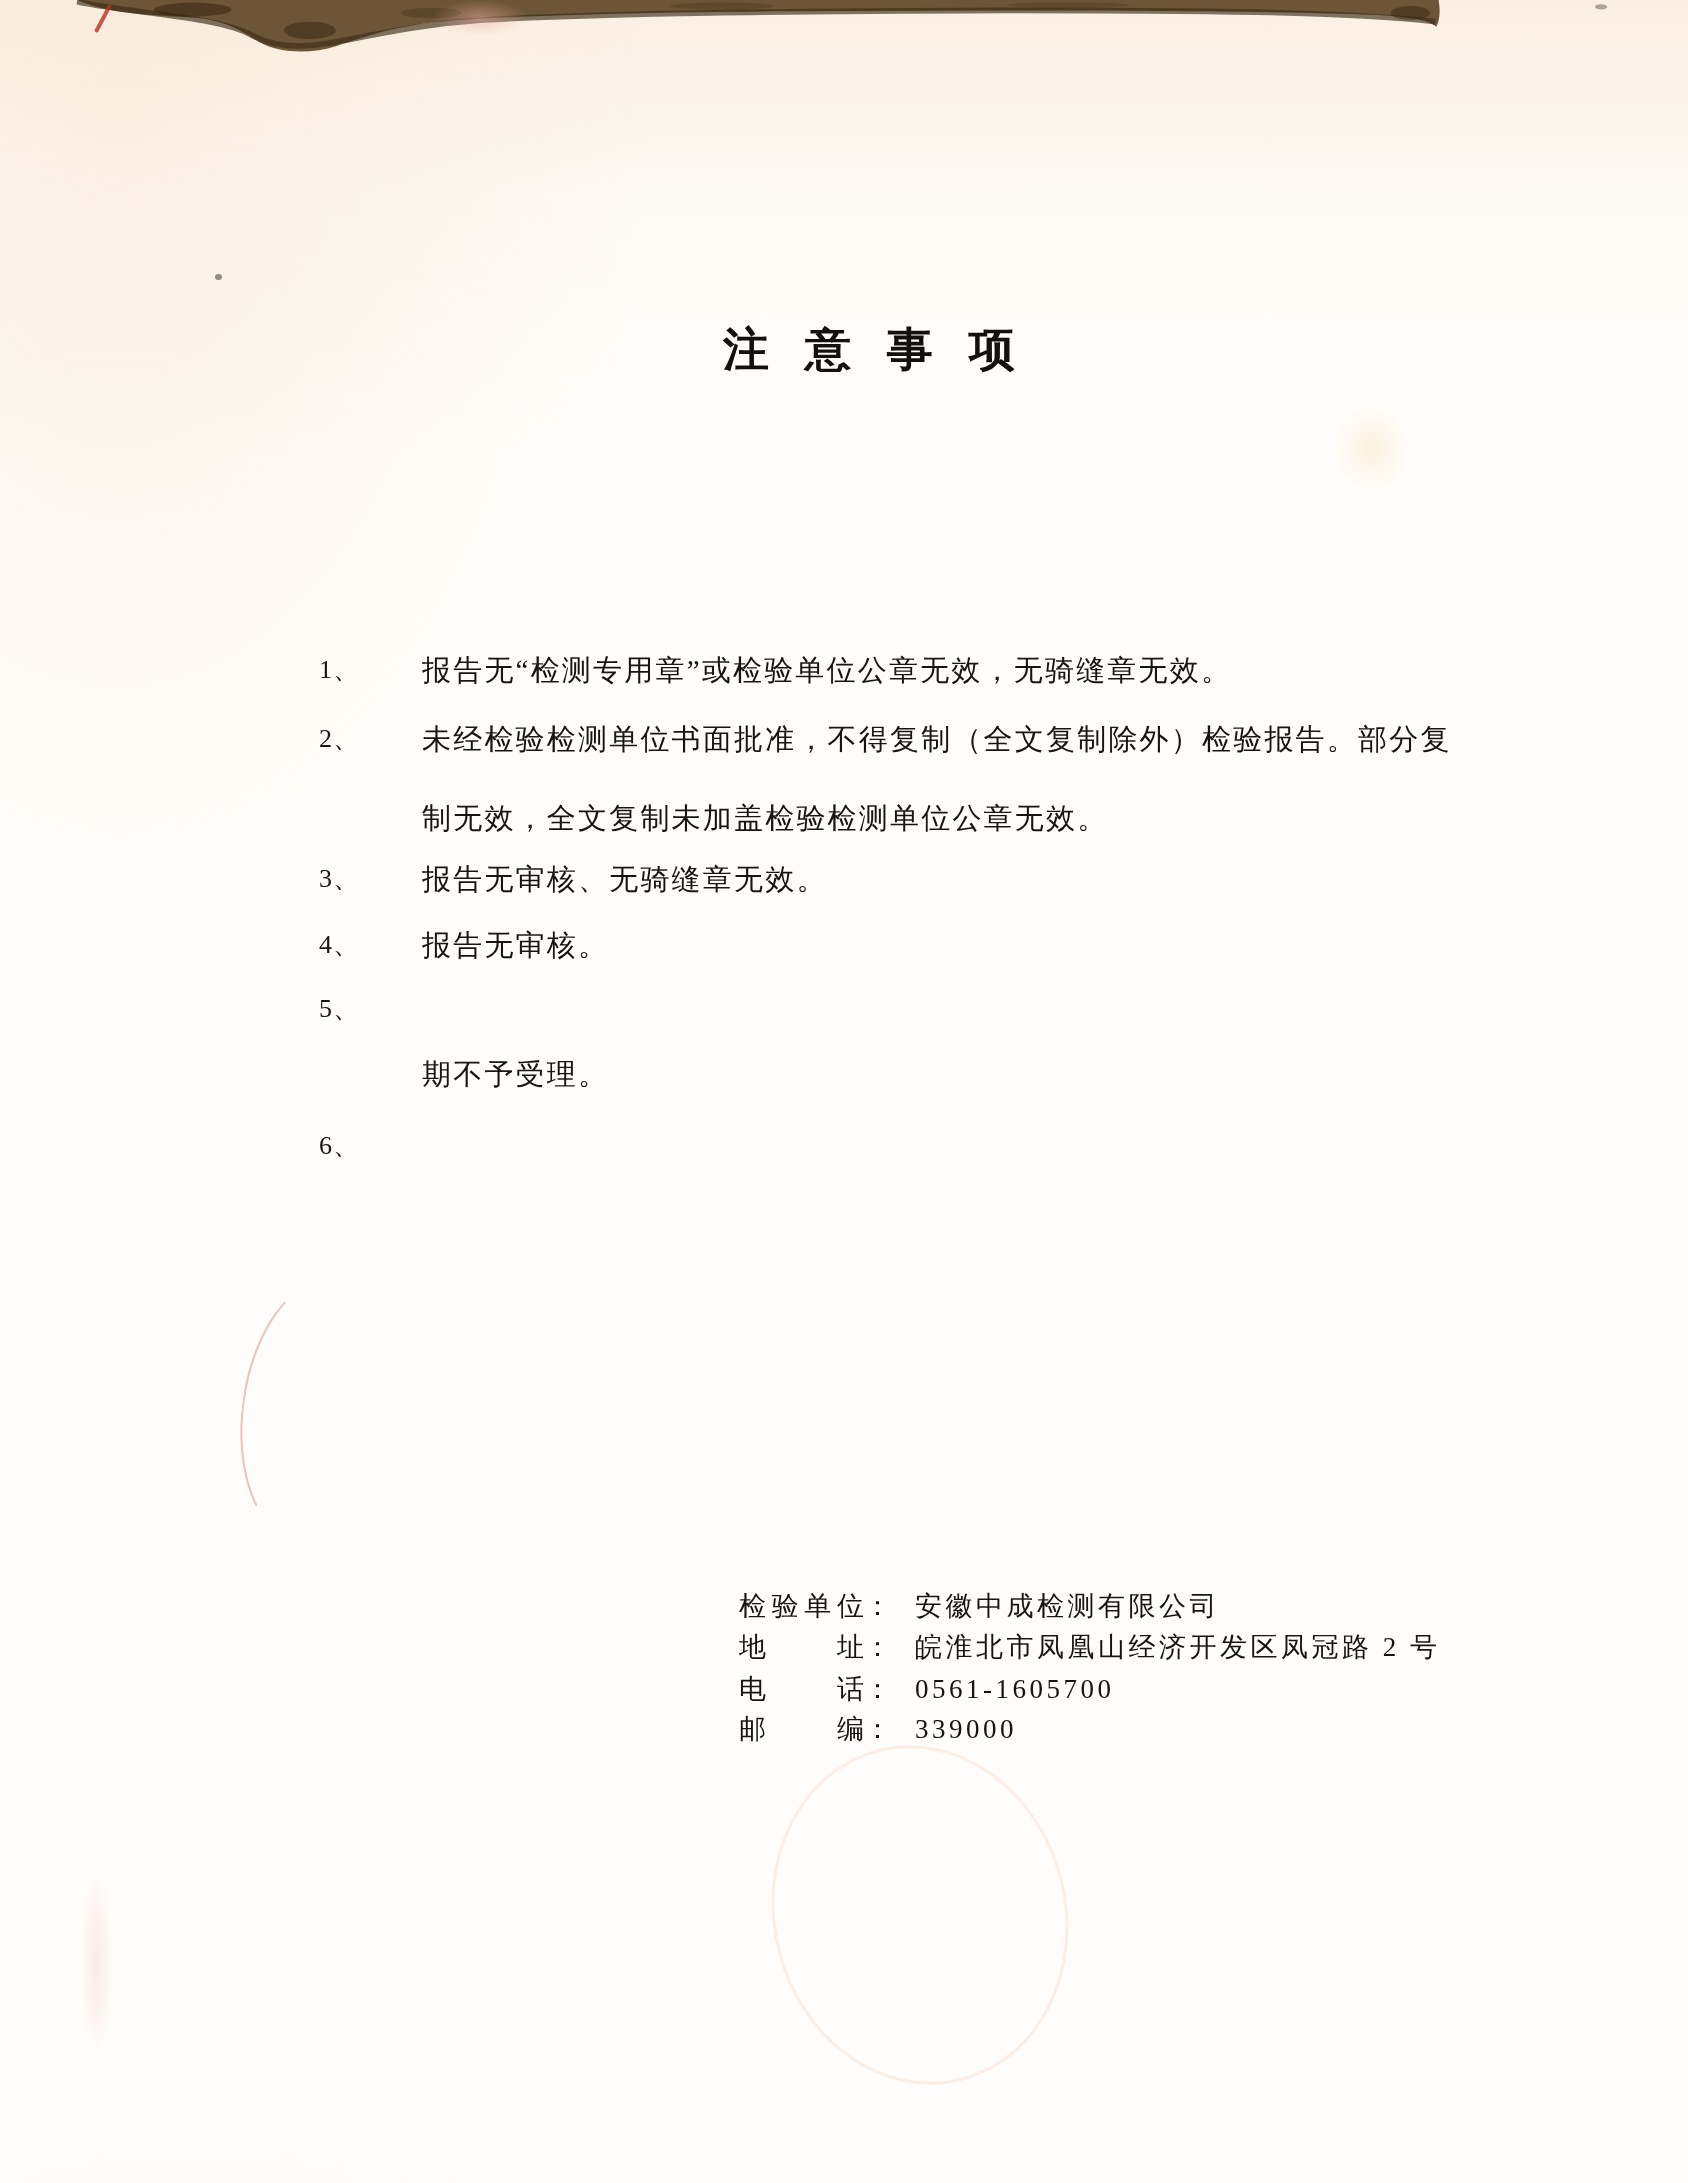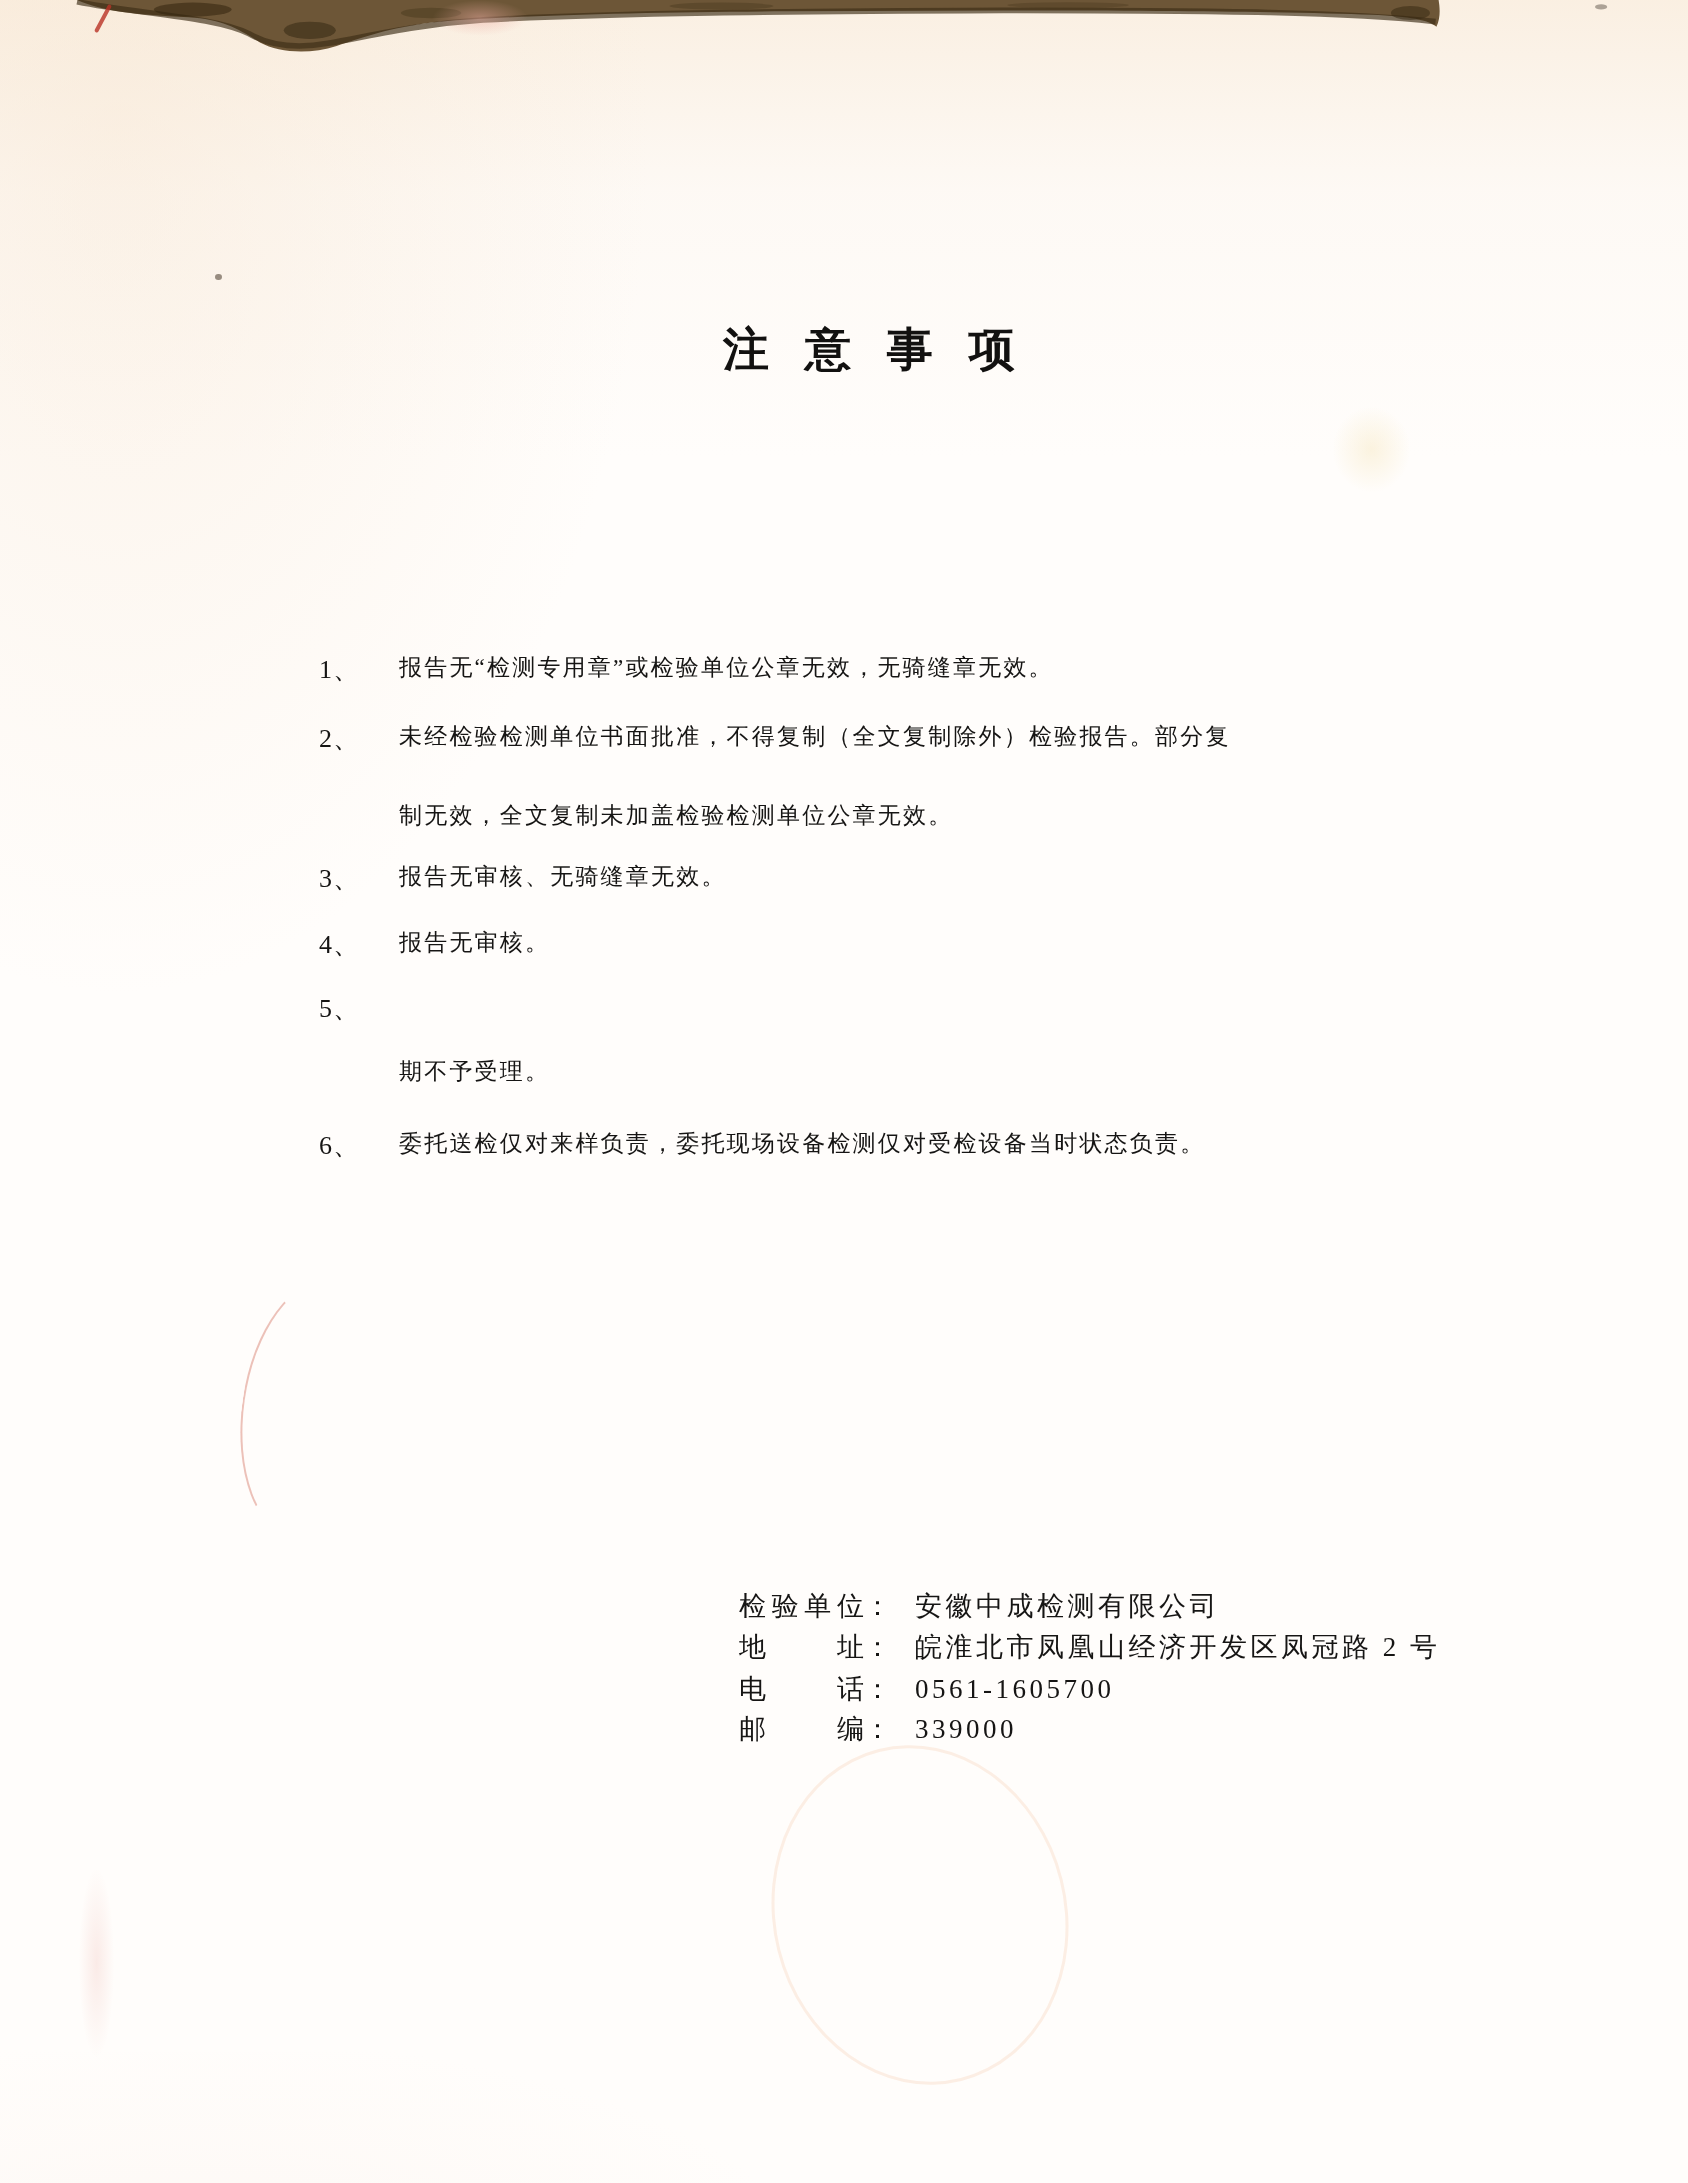--- a/index.html
+++ b/index.html
@@ -61,22 +61,22 @@
     color:#121110;
   }
   
   .note-num{
     left:319px;width:57px;
     font-size:26px;line-height:1.15;
     letter-spacing:0.9px;
     white-space:nowrap;
   }
   .note-line{
-    left:399px;
-    font-size:23px;line-height:1.1;
+    left:422px;
+    font-size:29px;line-height:1.1;
     letter-spacing:2.2px;
     white-space:nowrap;
   }
   
   .contact-row{
     left:739px;
     font-size:27px;line-height:1.15;
     white-space:nowrap;
   }
   .contact-label{
@@ -135,21 +135,20 @@
   <div class="abs note-num" style="top:864px">3、</div>
   <div class="abs note-line" style="top:864px">报告无审核、无骑缝章无效。</div>
 
   <div class="abs note-num" style="top:930px">4、</div>
   <div class="abs note-line" style="top:930px">报告无审核。</div>
 
   <div class="abs note-num" style="top:994px">5、</div>
   <div class="abs note-line" style="top:1059px">期不予受理。</div>
 
   <div class="abs note-num" style="top:1131px">6、</div>
-  <div class="abs note-line" style="top:1131px">委托送检仅对来样负责，委托现场设备检测仅对受检设备当时状态负责。</div>
 
   <div class="abs contact-row" style="top:1591px">
     <span class="contact-label">检验单位</span><span class="contact-colon">：</span><span class="contact-value">安徽中成检测有限公司</span>
   </div>
   <div class="abs contact-row" style="top:1632px">
     <span class="contact-label">地址</span><span class="contact-colon">：</span><span class="contact-value">皖淮北市凤凰山经济开发区凤冠路 2 号</span>
   </div>
   <div class="abs contact-row" style="top:1674px">
     <span class="contact-label">电话</span><span class="contact-colon">：</span><span class="contact-value">0561-1605700</span>
   </div>

